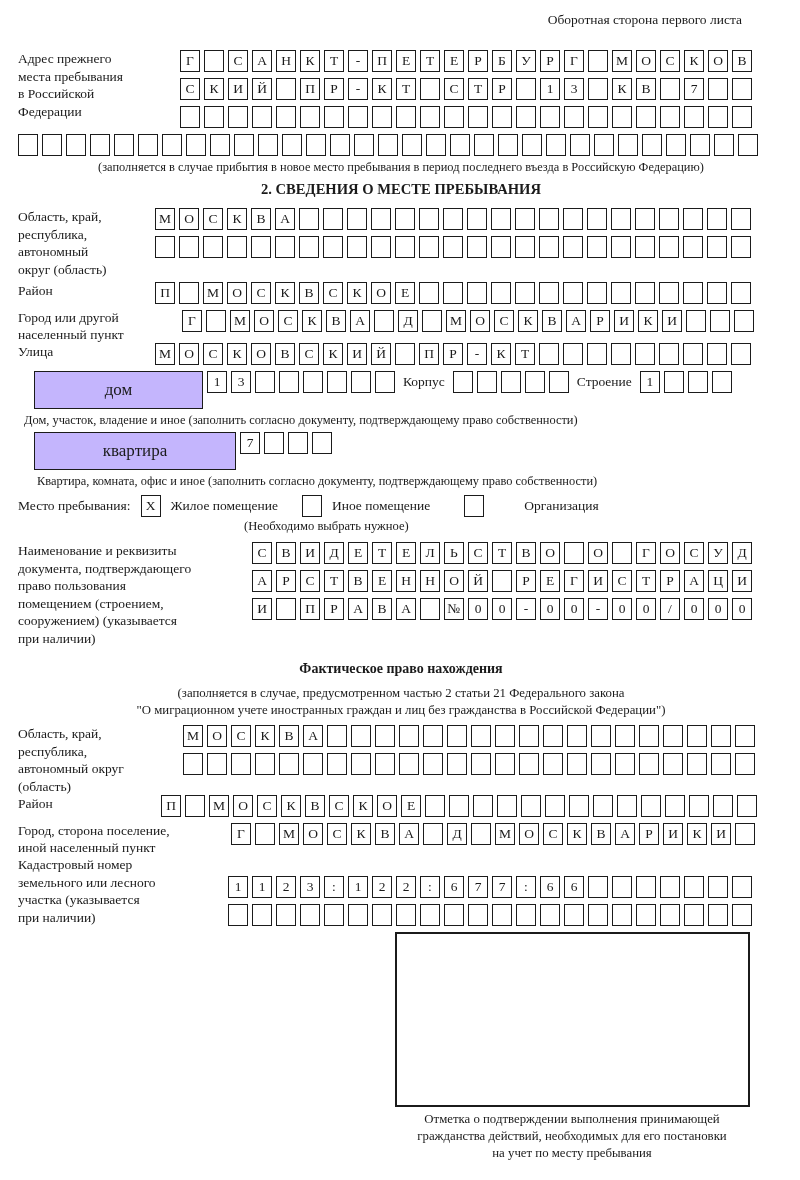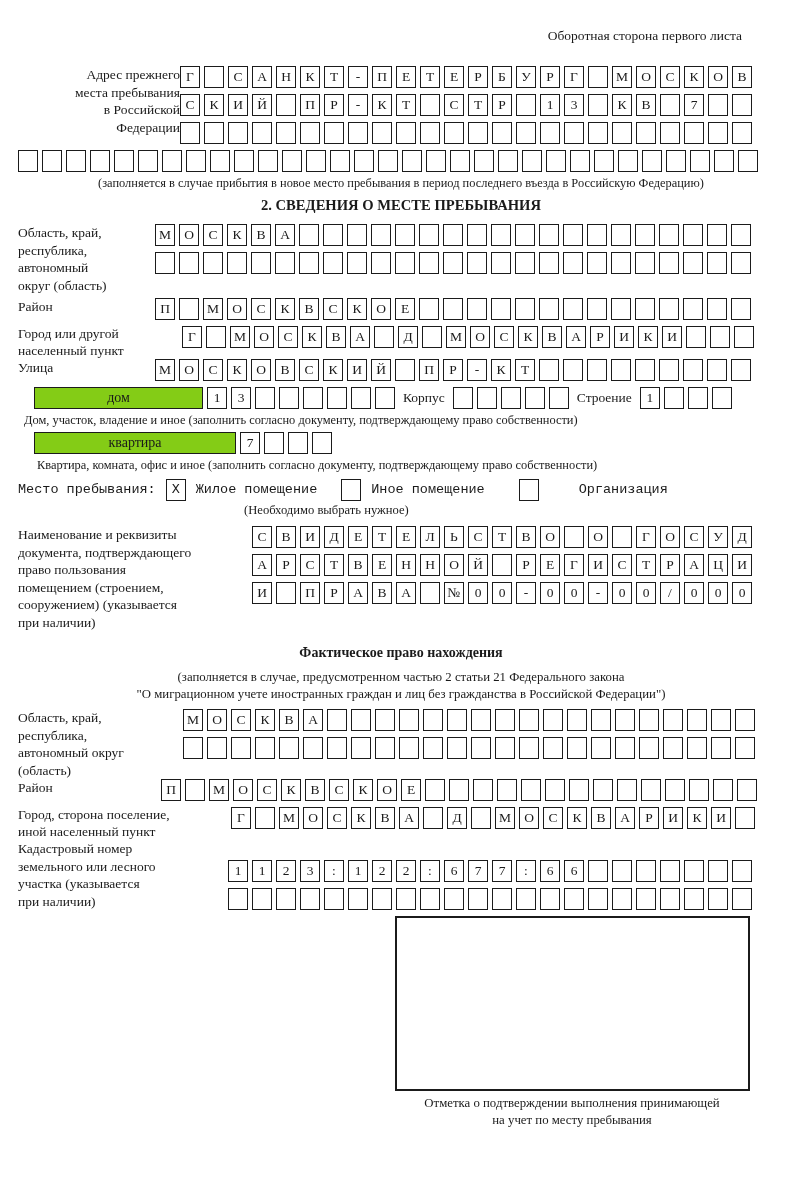--- a/index.html
+++ b/index.html
@@ -1,45 +1,45 @@
 <!DOCTYPE html>
 <html lang="ru"><head>
 <meta charset="utf-8">
 <style>
   html,body{margin:0;padding:0;background:#fff;}
   .page{
     width:800px;height:1180px;box-sizing:border-box;
-    padding:28px 16px 0 18px;background:#fff;overflow:hidden;
+    padding:12px 16px 0 18px;background:#fff;overflow:hidden;
     font-family:"Liberation Serif","DejaVu Serif",serif;color:#1a1a1a;
   }
   .hdr-note{font-size:13.5px;text-align:right;padding-right:42px;margin-bottom:22px;}
   .frow{display:flex;align-items:flex-start;margin-bottom:6px;}
   .lbl{font-size:13.5px;line-height:17.5px;flex:none;}
   .lbl.tight{line-height:16.5px;}
-  .w162{width:162px;text-align:right;} .w137{width:137px;} .w164{width:164px;} .w234{width:234px;}
+  .w162{width:162px;} .w137{width:137px;} .w164{width:164px;} .w234{width:234px;}
   .w165{width:165px;} .w143{width:143px;} .w213{width:213px;} .w210{width:210px;}
   .gridcol{display:flex;flex-direction:column;gap:6px;}
   .boxrow{display:flex;gap:4px;}
   .cell{
     flex:none;box-sizing:border-box;width:20px;height:22px;
     border:1.5px solid #1b1b1b;display:inline-flex;align-items:center;justify-content:center;
     font-size:13.5px;line-height:22px;background:#fff;
   }
   .widebox{
-    flex:none;box-sizing:border-box;height:22px;border:1.5px solid #1b1b1b;
-    display:inline-flex;align-items:center;justify-content:center;font-size:14px;background:#84cc16;
+    flex:none;box-sizing:border-box;height:38px;border:1.5px solid #1b1b1b;
+    display:inline-flex;align-items:center;justify-content:center;font-size:17px;background:#c4b5fd;
   }
   .dom-box{width:169px;} .kv-box{width:202px;}
   .caption{font-size:12.4px;margin-bottom:6px;}
   .caption.center{text-align:center;}
   .sec-title{font-size:14.6px;font-weight:bold;text-align:center;margin:4px 0 10px 0;}
   .sub-title{font-size:14px;font-weight:bold;text-align:center;margin:2px 0 8px 0;}
   .note-center{font-size:12.8px;text-align:center;line-height:17px;margin-bottom:6px;}
   .inline-lbl{font-size:13.5px;line-height:22px;flex:none;}
-  .choice-row{display:flex;align-items:center;gap:10px;margin-bottom:2px;font-family:Liberation Mono, monospace;}
+  .choice-row{display:flex;align-items:center;gap:10px;margin-bottom:2px;}
   .choice-note{font-size:12.6px;padding-left:226px;margin-bottom:8px;}
   .grid-offset{margin-top:20px;}
   .stamp-wrap{margin-left:377px;width:355px;}
   .stamp-box{box-sizing:border-box;width:355px;height:175px;border:2px solid #1b1b1b;background:#fff;}
   .stamp-caption{margin-left:334px;width:440px;text-align:center;font-size:12.8px;line-height:17px;margin-top:4px;}
   .mb0{margin-bottom:0;} .mb4{margin-bottom:4px;} .mb14{margin-bottom:14px;}
   .ml8{margin-left:8px;margin-right:8px;}
   .ml16{margin-left:16px;}
 </style>
 </head>
@@ -656,16 +656,17 @@
           <span class="cell"></span>
         </div>
     </div>
   </div>
 
   <div class="stamp-wrap">
     <div class="stamp-box"></div>
   </div>
   <div class="stamp-caption">
     <div>Отметка о подтверждении выполнения принимающей</div>
+    <div>гражданства действий, необходимых для его постановки</div>
     <div>на учет по месту пребывания</div>
   </div>
 
 </div>
 
 </body></html>

